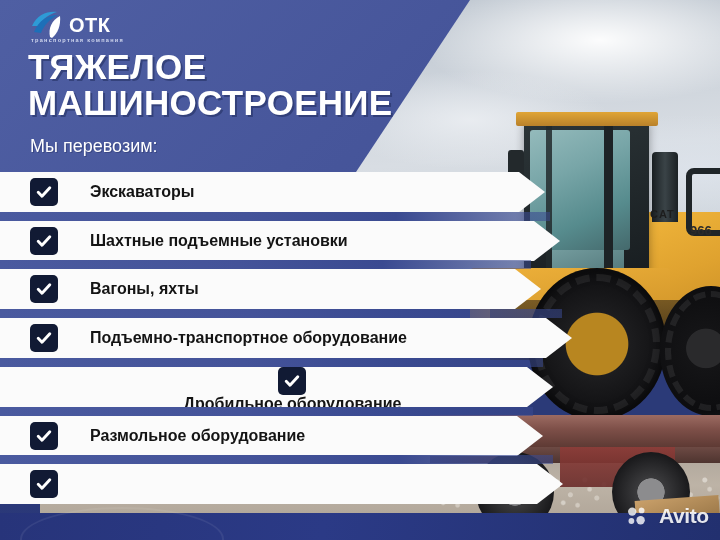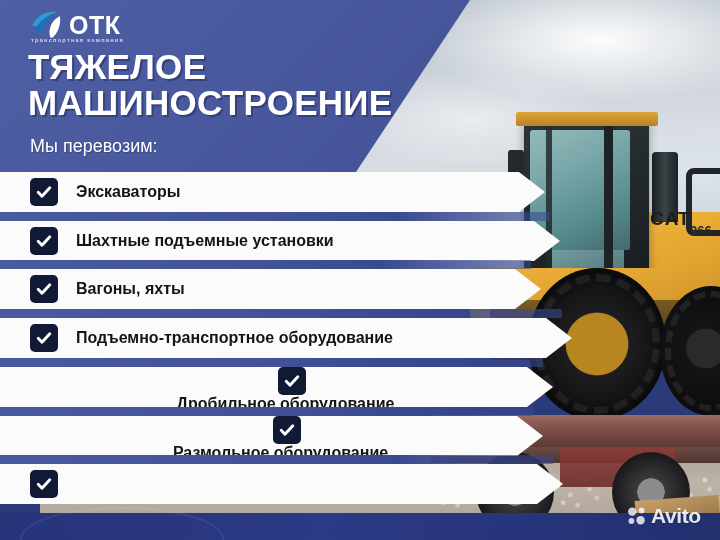--- a/index.html
+++ b/index.html
@@ -50,21 +50,21 @@
   .ld-mirror{position:absolute;left:508px;top:150px;width:16px;height:34px;background:#23292c;border-radius:3px;}
   .ld-stack{position:absolute;left:652px;top:152px;width:26px;height:70px;
       background:linear-gradient(90deg,#1b2124,#3a4347,#1b2124);border-radius:4px 4px 0 0;}
   .ld-body{position:absolute;left:636px;top:212px;width:140px;height:120px;
       background:linear-gradient(160deg,#f0b53b 0%,#dfa22f 45%,#bf8522 100%);border-radius:5px;}
   .ld-body2{position:absolute;left:470px;top:268px;width:200px;height:75px;
       background:linear-gradient(170deg,#eeb13a,#c98d25);border-radius:4px;}
   .ld-rail{position:absolute;left:686px;top:168px;width:62px;height:56px;
       border:6px solid #1f2528;border-radius:8px;background:transparent;}
   .ld-cat{position:absolute;left:650px;top:208px;color:#1d1d1d;font-weight:bold;
-      font-size:19px;letter-spacing:1px;font-family:"Liberation Sans",sans-serif;}
+      font-size:11px;letter-spacing:1px;font-family:"Liberation Sans",sans-serif;}
   .ld-num{position:absolute;left:690px;top:223px;color:#2a2a2a;font-weight:bold;font-size:13px;}
   .ld-dark{position:absolute;left:490px;top:300px;width:230px;height:60px;
       background:linear-gradient(180deg,rgba(40,34,26,.55),rgba(30,25,18,.8));}
   .ld-hyd{position:absolute;left:560px;top:290px;width:70px;height:50px;
       background:radial-gradient(circle at 40% 40%,#4b4034,#241e17);border-radius:6px;opacity:.85;}
 
   
   .wheel-big{position:absolute;left:528px;top:268px;width:138px;height:152px;border-radius:50%;
       background:radial-gradient(circle at 50% 50%,#b88620 0 30%,#1d1d1f 31%,#0f0f11 70%,#262628 100%);
       box-shadow:inset 0 0 14px rgba(0,0,0,.7);}
@@ -100,41 +100,41 @@
   .leftband{position:absolute;left:0;top:172px;width:40px;height:346px;
       background:linear-gradient(180deg,#4a5a9e 0%,#36458a 50%,#2a3878 100%);}
 
   
   .gapstrip{position:absolute;left:0;height:9px;
       background:linear-gradient(90deg,#4a5a9f 0%,#445399 45%,#3a4a91 72%,rgba(58,74,145,.55) 100%);}
 
   
   .logo{position:absolute;left:30px;top:10px;display:flex;align-items:center;gap:3px;}
   .logo-mark{width:36px;height:30px;position:relative;}
-  .logo-txt{color:#fff;font-weight:bold;font-size:25px;letter-spacing:.5px;line-height:1;}
+  .logo-txt{color:#fff;font-weight:bold;font-size:20px;letter-spacing:.5px;line-height:1;}
   .logo-sub{position:absolute;left:31px;top:37px;color:#cfd6ee;font-size:5.6px;
       letter-spacing:1.25px;font-weight:bold;}
 
   
   .title{position:absolute;left:28px;top:49px;color:#fff;font-weight:bold;
       font-size:35px;line-height:1.02;letter-spacing:.3px;
       text-shadow:2px 2px 0 rgba(25,35,80,.45);white-space:pre-line;}
   .subtitle{position:absolute;left:30px;top:136px;color:#fff;font-weight:normal;font-size:18px;
       text-shadow:1px 1px 0 rgba(25,35,80,.35);}
 
   
   .row{position:absolute;left:0;height:40px;background:#fbfbfb;
       display:flex;align-items:center;}
   .cbx{width:28px;height:28px;margin-left:30px;background:#111a34;border-radius:5px;
       display:flex;align-items:center;justify-content:center;flex:0 0 auto;}
   .cbx svg{display:block;}
-  .rowlabel{margin-left:18px;color:#141414;font-weight:bold;font-size:16px;white-space:nowrap;}
-
-  
-  .avito{position:absolute;left:627px;top:504px;display:flex;align-items:center;gap:4px;
+  .rowlabel{margin-left:32px;color:#141414;font-weight:bold;font-size:16px;white-space:nowrap;}
+
+  
+  .avito{position:absolute;left:627px;top:504px;display:flex;align-items:center;gap:12px;
       opacity:.88;}
   .avito-dots{position:relative;width:20px;height:20px;flex:0 0 auto;}
   .avito-txt{color:#fff;font-size:21px;font-weight:bold;letter-spacing:-.4px;
       text-shadow:0 1px 2px rgba(0,0,0,.25);}
 </style>
 </head>
 <body>
 
 <div id="stage">
 
@@ -228,21 +228,21 @@
       <div class="gapstrip" style="top: 358px; width: 543px;"></div>
       <div class="row" style="top: 367px; width: 553px; clip-path: polygon(0px 0px, 527px 0px, 553px 20px, 527px 40px, 0px 40px); flex-direction: column;">
         <div class="cbx">
           <svg width="18" height="18" viewBox="0 0 18 18">
             <path d="M3.2 9.3 L7 13.2 L14.8 4.8" fill="none" stroke="#ffffff" stroke-width="2.9" stroke-linecap="round" stroke-linejoin="round"></path>
           </svg>
         </div>
         <div class="rowlabel">Дробильное оборудование</div>
       </div>
       <div class="gapstrip" style="top: 407px; width: 533px;"></div>
-      <div class="row" style="top: 416px; width: 543px; clip-path: polygon(0px 0px, 517px 0px, 543px 20px, 517px 40px, 0px 40px); flex-direction: column;">
+      <div class="row" style="top: 416px; width: 543px; clip-path: polygon(0px 0px, 517px 0px, 543px 20px, 517px 40px, 0px 40px);">
         <div class="cbx">
           <svg width="18" height="18" viewBox="0 0 18 18">
             <path d="M3.2 9.3 L7 13.2 L14.8 4.8" fill="none" stroke="#ffffff" stroke-width="2.9" stroke-linecap="round" stroke-linejoin="round"></path>
           </svg>
         </div>
         <div class="rowlabel">Размольное оборудование</div>
       </div>
       <div class="gapstrip" style="top: 455px; width: 553px;"></div>
       <div class="row" style="top: 464px; width: 563px; clip-path: polygon(0px 0px, 537px 0px, 563px 20px, 537px 40px, 0px 40px);">
         <div class="cbx">

